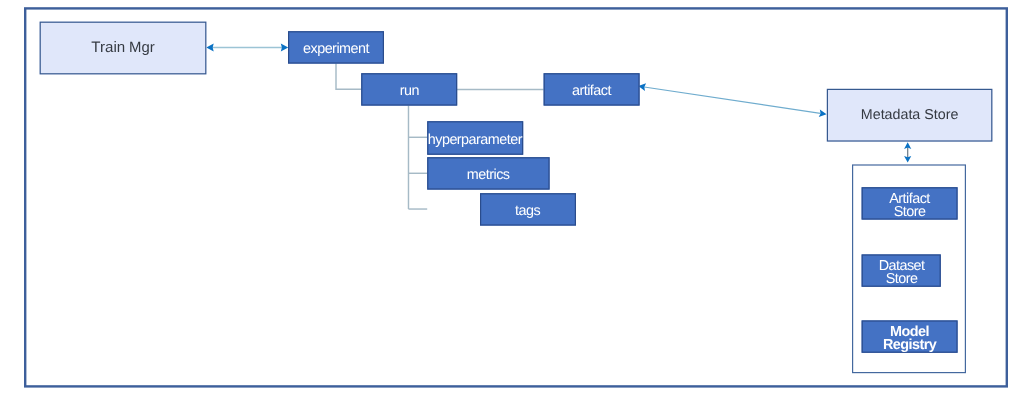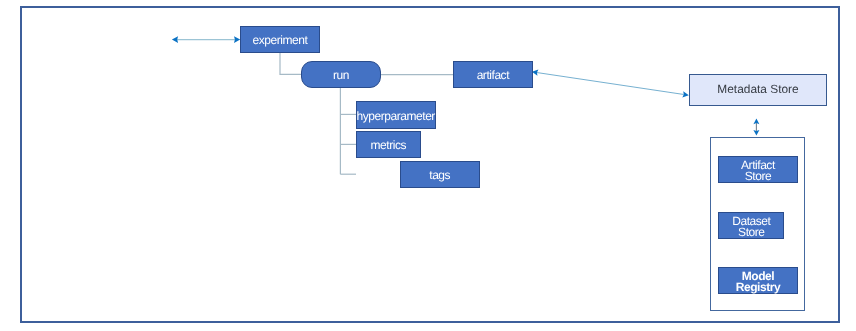--- a/index.html
+++ b/index.html
@@ -38,47 +38,52 @@
 
     <line x1="536.85" y1="72.54" x2="683.65" y2="94.46" stroke="#6FACCE" stroke-width="0.95"></line>
     <path d="M 531.90 71.70 L 537.46 75.77 L 536.94 72.46 L 538.41 69.44 Z" fill="#0B72C4"></path>
     <path d="M 688.80 95.30 L 682.29 97.56 L 683.76 94.54 L 683.24 91.23 Z" fill="#0B72C4"></path>
 
     <line x1="756.4" y1="121.5" x2="756.4" y2="132.8" stroke="#76838F" stroke-width="1.1"></line>
     <path d="M 756.4 118.6 L 759.4 124.2 L 756.4 123.0 L 753.4 124.2 Z" fill="#0B72C4"></path>
     <path d="M 756.4 135.5 L 753.4 129.9 L 756.4 131.1 L 759.4 129.9 Z" fill="#0B72C4"></path>
   </svg>
 
+  <div class="box light" style="left:33px;top:18px;width:139px;height:44px;">
+    <span>Train</span>
+    <span style="width:3.2px"></span>
+    <span style="font-size:12.4px">Mgr</span>
+  </div>
 
   <div class="box blue" style="left:240.2px;top:25.9px;width:79.6px;height:27.3px;">
     <span>experiment</span>
   </div>
 
-  <div class="box blue" style="left:301.3px;top:61.2px;width:79.5px;height:27.0px;border-radius:11px;">
+  <div class="box blue" style="left:301.3px;top:61.2px;width:79.5px;height:27.0px;">
     <span>run</span>
   </div>
 
   <div class="box blue" style="left:355.8px;top:100.9px;width:79.8px;height:28px;flex-direction:row;">
     <span>hyper</span>
     <span>parameter</span>
   </div>
 
-  <div class="box blue" style="left:355.8px;top:130.9px;width:65px;height:27.5px;">
+  <div class="box blue" style="left:355.8px;top:130.9px;width:102px;height:27.5px;">
     <span>metrics</span>
   </div>
 
   <div class="box blue" style="left:355.8px;top:160.9px;width:79.8px;height:27.5px;margin-left:44px;">
     <span>tags</span>
   </div>
 
   <div class="box blue" style="left:453.1px;top:60.9px;width:79.5px;height:27.5px;">
     <span>artifact</span>
   </div>
 
-  <div class="box light" style="left:689px;top:74px;width:138px;height:32px;font-size:11.9px;">
+  <div class="box light" style="left:689px;top:74px;width:138px;height:44px;font-size:11.9px;">
     <span>Metadata Store</span>
   </div>
 
   <div class="box plain" style="left:710px;top:137px;width:95px;height:174px;"></div>
 
   <div class="box blue" style="left:718.3px;top:156px;width:79.3px;height:27.4px;flex-direction:column;">
     <span>Artifact</span>
     <span>Store</span>
   </div>
 

